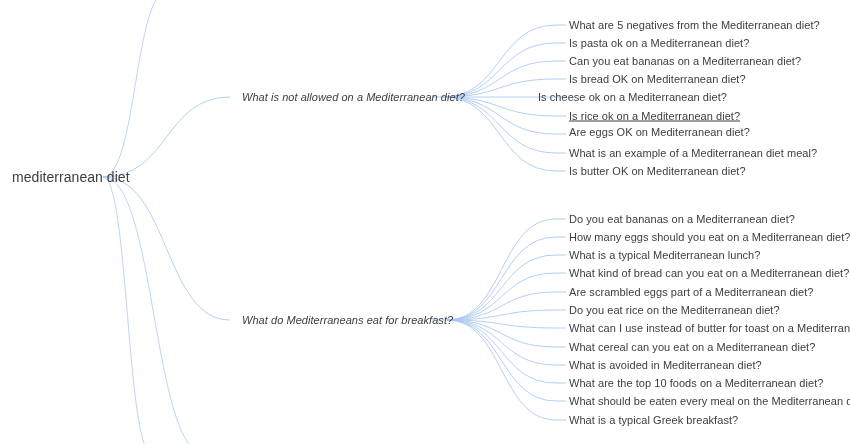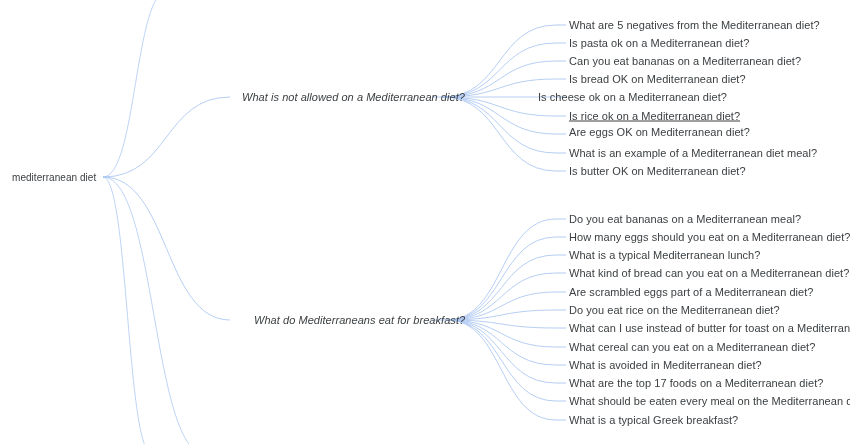--- a/index.html
+++ b/index.html
@@ -32,21 +32,21 @@
   .node-label {
     position: absolute;
     color: #3c4043;
     font-size: 11px;
     line-height: 13px;
     white-space: nowrap;
     transform: translateY(-50%);
     letter-spacing: 0.05px;
   }
   .node-label.root {
-    font-size: 10px;
+    font-size: 14px;
   }
   .node-label.branch {
     font-size: 11px;
     font-style: italic;
   }
   .node-label.leaf {
     font-size: 11px;
   }
 </style>
 </head>
@@ -109,27 +109,27 @@
       <div class="node-label branch" style="left: 242px; top: 97px;">What is not allowed on a Mediterranean diet?</div>
       <div class="node-label leaf" style="left: 569px; top: 25px;">What are 5 negatives from the Mediterranean diet?</div>
       <div class="node-label leaf" style="left: 569px; top: 43px;">Is pasta ok on a Mediterranean diet?</div>
       <div class="node-label leaf" style="left: 569px; top: 61px;">Can you eat bananas on a Mediterranean diet?</div>
       <div class="node-label leaf" style="left: 569px; top: 79px;">Is bread OK on Mediterranean diet?</div>
       <div class="node-label leaf" style="left: 538px; top: 97px;">Is cheese ok on a Mediterranean diet?</div>
       <div class="node-label leaf" style="left: 569px; top: 116px; text-decoration: underline;">Is rice ok on a Mediterranean diet?</div>
       <div class="node-label leaf" style="left: 569px; top: 132px;">Are eggs OK on Mediterranean diet?</div>
       <div class="node-label leaf" style="left: 569px; top: 153px;">What is an example of a Mediterranean diet meal?</div>
       <div class="node-label leaf" style="left: 569px; top: 171px;">Is butter OK on Mediterranean diet?</div>
-      <div class="node-label branch" style="left: 242px; top: 320px; margin-left: 12px;">What do Mediterraneans eat for breakfast?</div>
-      <div class="node-label leaf" style="left: 569px; top: 219px;">Do you eat bananas on a Mediterranean meal?</div>
+      <div class="node-label branch" style="left: 242px; top: 320px;">What do Mediterraneans eat for breakfast?</div>
+      <div class="node-label leaf" style="left: 569px; top: 219px;">Do you eat bananas on a Mediterranean diet?</div>
       <div class="node-label leaf" style="left: 569px; top: 237px;">How many eggs should you eat on a Mediterranean diet?</div>
       <div class="node-label leaf" style="left: 569px; top: 255px;">What is a typical Mediterranean lunch?</div>
       <div class="node-label leaf" style="left: 569px; top: 273px;">What kind of bread can you eat on a Mediterranean diet?</div>
       <div class="node-label leaf" style="left: 569px; top: 292px;">Are scrambled eggs part of a Mediterranean diet?</div>
       <div class="node-label leaf" style="left: 569px; top: 310px;">Do you eat rice on the Mediterranean diet?</div>
       <div class="node-label leaf" style="left: 569px; top: 328px;">What can I use instead of butter for toast on a Mediterranean diet?</div>
       <div class="node-label leaf" style="left: 569px; top: 347px;">What cereal can you eat on a Mediterranean diet?</div>
       <div class="node-label leaf" style="left: 569px; top: 365px;">What is avoided in Mediterranean diet?</div>
-      <div class="node-label leaf" style="left: 569px; top: 383px;">What are the top 17 foods on a Mediterranean diet?</div>
+      <div class="node-label leaf" style="left: 569px; top: 383px;">What are the top 10 foods on a Mediterranean diet?</div>
       <div class="node-label leaf" style="left: 569px; top: 401px;">What should be eaten every meal on the Mediterranean diet?</div>
       <div class="node-label leaf" style="left: 569px; top: 420px;">What is a typical Greek breakfast?</div>
     </div>
 </div>
 
 </body></html>

